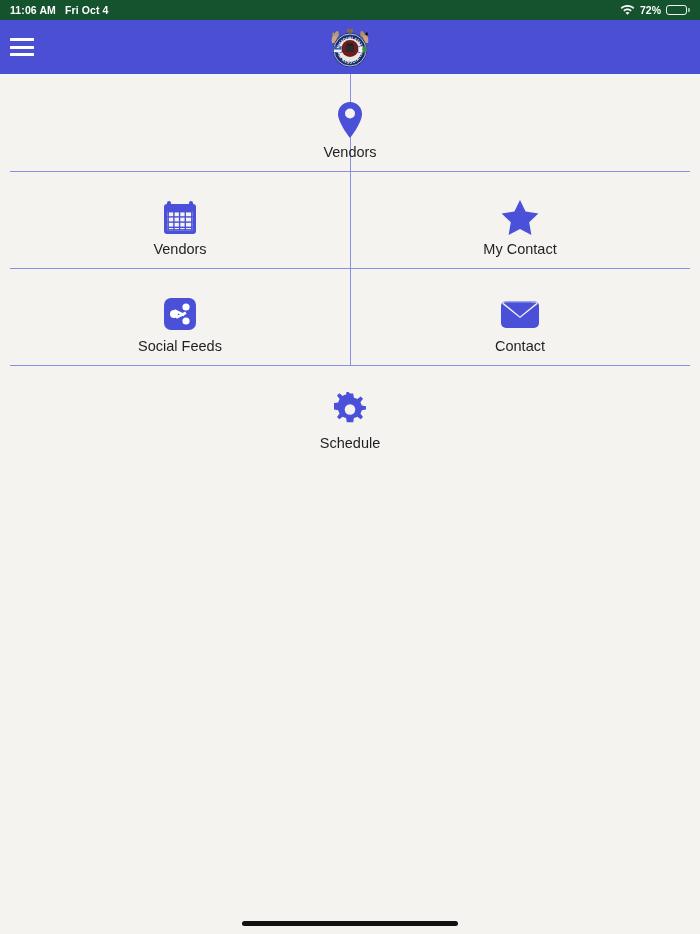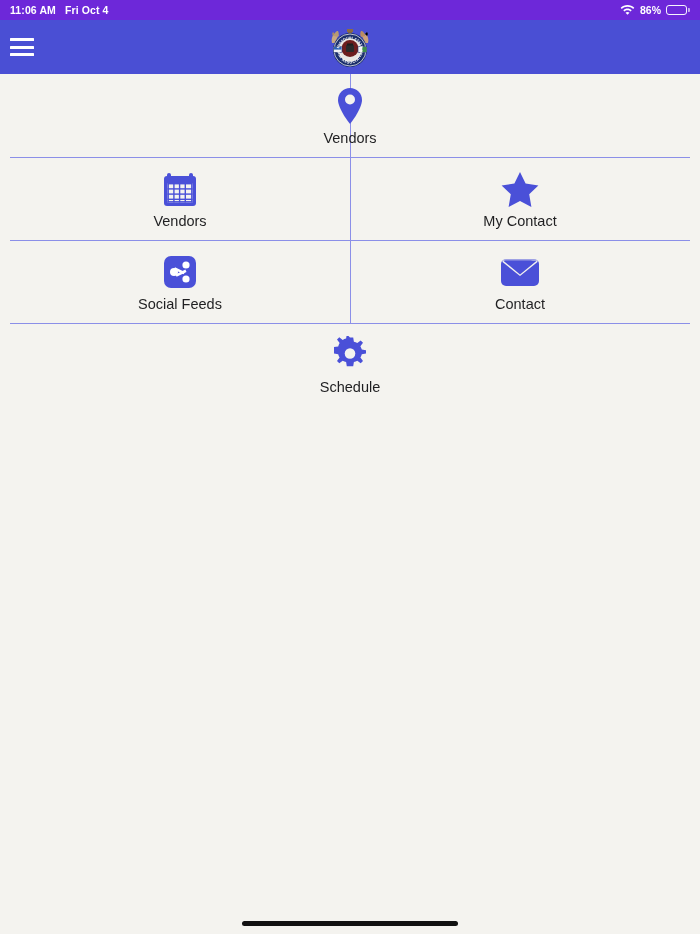--- a/index.html
+++ b/index.html
@@ -19,21 +19,21 @@
     width: 700px;
     height: 934px;
     background: #f4f3ef;
     display: flex;
     flex-direction: column;
   }
 
   
   .statusbar {
     height: 20px;
-    background: #6d28d9;
+    background: #14532d;
     color: #ffffff;
     display: flex;
     align-items: center;
     justify-content: space-between;
     padding: 0 10px 0 10px;
     font-size: 10.5px;
     font-weight: bold;
     letter-spacing: 0.1px;
     box-sizing: border-box;
     flex: 0 0 auto;
@@ -136,20 +136,21 @@
     flex: 1 1 50%;
     height: 82px;
     display: flex;
     flex-direction: column;
     align-items: center;
     justify-content: center;
     cursor: pointer;
     position: relative;
     box-sizing: border-box;
     gap: 5px;
+    margin-top: 14px;
   }
   .tile.full { flex: 1 1 100%; }
   .tile-row-1 .tile { height: 83px; }
   .vdivider {
     position: absolute;
     left: 50%;
     top: 0;
     bottom: 0;
     width: 1px;
     background: #8b8fe8;
@@ -195,21 +196,21 @@
       <span>Fri Oct 4</span>
     </div>
     <div class="status-right">
       <span class="wifi-icon">
         <svg width="15" height="11" viewBox="0 0 15 11">
           <path d="M7.5 1.1c2.6 0 5 1 6.8 2.6l-1.1 1.2C11.7 3.5 9.7 2.7 7.5 2.7S3.3 3.5 1.8 4.9L0.7 3.7C2.5 2.1 4.9 1.1 7.5 1.1z" fill="#ffffff"></path>
           <path d="M7.5 4.6c1.6 0 3.1 0.6 4.2 1.6l-1.1 1.2C9.8 6.7 8.7 6.2 7.5 6.2S5.2 6.7 4.4 7.4L3.3 6.2C4.4 5.2 5.9 4.6 7.5 4.6z" fill="#ffffff"></path>
           <path d="M7.5 8c0.8 0 1.5 0.3 2 0.8L7.5 10.8 5.5 8.8C6 8.3 6.7 8 7.5 8z" fill="#ffffff"></path>
         </svg>
       </span>
-      <span>86%</span>
+      <span>72%</span>
       <span class="battery">
         <span class="battery-body">
           <span class="battery-fill"></span>
         </span>
         <span class="battery-cap"></span>
       </span>
     </div>
   </div>
 
   <div class="navbar">

